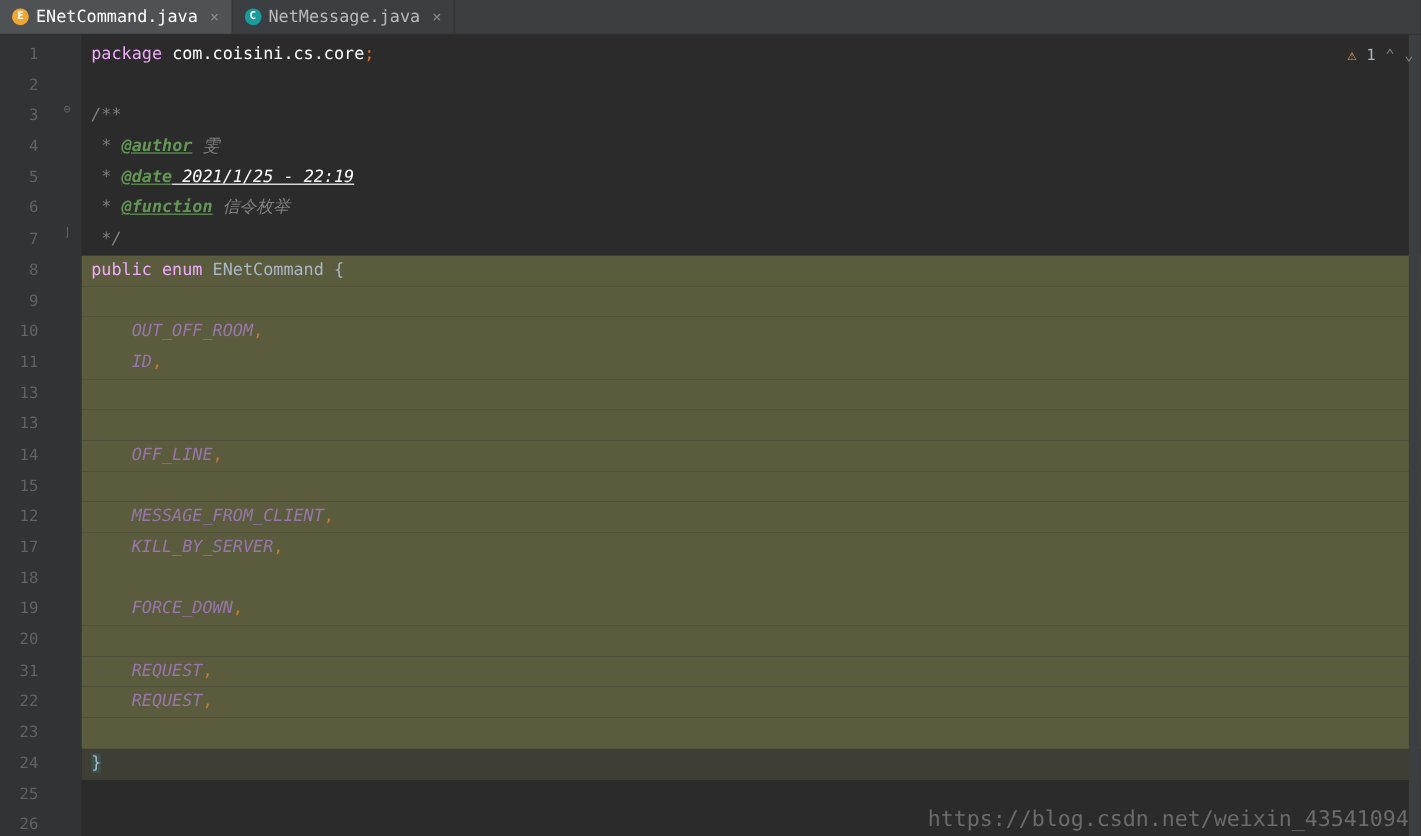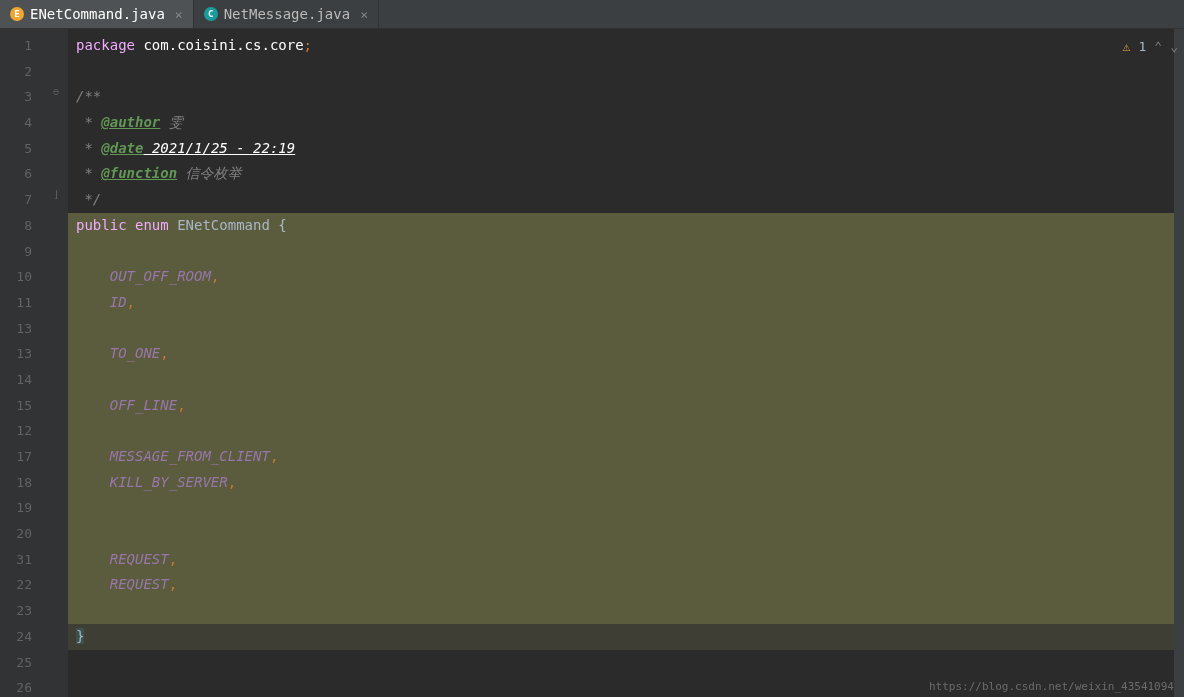--- a/index.html
+++ b/index.html
@@ -135,21 +135,21 @@
     }
     .chev {
       color: #808080;
       cursor: pointer;
     }
     .watermark {
       position: absolute;
       bottom: 4px;
       right: 10px;
       color: #6b6b6b;
-      font-size: 11px;
+      font-size: 18px;
       font-style: normal;
       z-index: 10;
     }
     .scrollbar-track {
       position: absolute;
       right: 0;
       top: 0;
       width: 10px;
       height: 100%;
       background: #3c3f41;
@@ -219,27 +219,27 @@
     <div class="code-line"><span class="comment">/**</span></div>
     <div class="code-line"><span class="comment"> * </span><span class="javadoc-tag">@author</span><span class="author-name"> 雯</span></div>
     <div class="code-line"><span class="comment"> * </span><span class="javadoc-tag">@date</span><span class="javadoc"> 2021/1/25 - 22:19</span></div>
     <div class="code-line"><span class="comment"> * </span><span class="javadoc-tag">@function</span><span class="author-name"> 信令枚举</span></div>
     <div class="code-line"><span class="comment"> */</span></div>
     <div class="code-line hl-line no-italic"><span class="keyword">public</span><span class="keyword"> enum </span><span class="enum-name">ENetCommand</span><span class="brace"> {</span></div>
     <div class="code-line hl-line"></div>
     <div class="code-line hl-line"><span>    </span><span class="enum-value">OUT_OFF_ROOM</span><span class="comma">,</span></div>
     <div class="code-line hl-line"><span>    </span><span class="enum-value">ID</span><span class="comma">,</span></div>
     <div class="code-line hl-line"></div>
-    <div class="code-line hl-line"><span>    </span><span class="enum-value">TO_ONE</span><span class="comma">,</span></div>
     <div class="code-line hl-line"></div>
     <div class="code-line hl-line"><span>    </span><span class="enum-value">OFF_LINE</span><span class="comma">,</span></div>
     <div class="code-line hl-line"></div>
     <div class="code-line hl-line"><span>    </span><span class="enum-value">MESSAGE_FROM_CLIENT</span><span class="comma">,</span></div>
     <div class="code-line hl-line"><span>    </span><span class="enum-value">KILL_BY_SERVER</span><span class="comma">,</span></div>
     <div class="code-line hl-line"></div>
+    <div class="code-line hl-line"><span>    </span><span class="enum-value">FORCE_DOWN</span><span class="comma">,</span></div>
     <div class="code-line hl-line"></div>
     <div class="code-line hl-line"><span>    </span><span class="enum-value">REQUEST</span><span class="comma">,</span></div>
     <div class="code-line hl-line"><span>    </span><span class="enum-value">REQUEST</span><span class="comma">,</span></div>
     <div class="code-line hl-line"></div>
     <div class="code-line no-italic bg-caret"><span class="brace" style="background:#3b514d">}</span></div>
 
     <div class="scrollbar-track"></div>
     <div class="watermark">https://blog.csdn.net/weixin_43541094</div>
   </div>
 </div>

